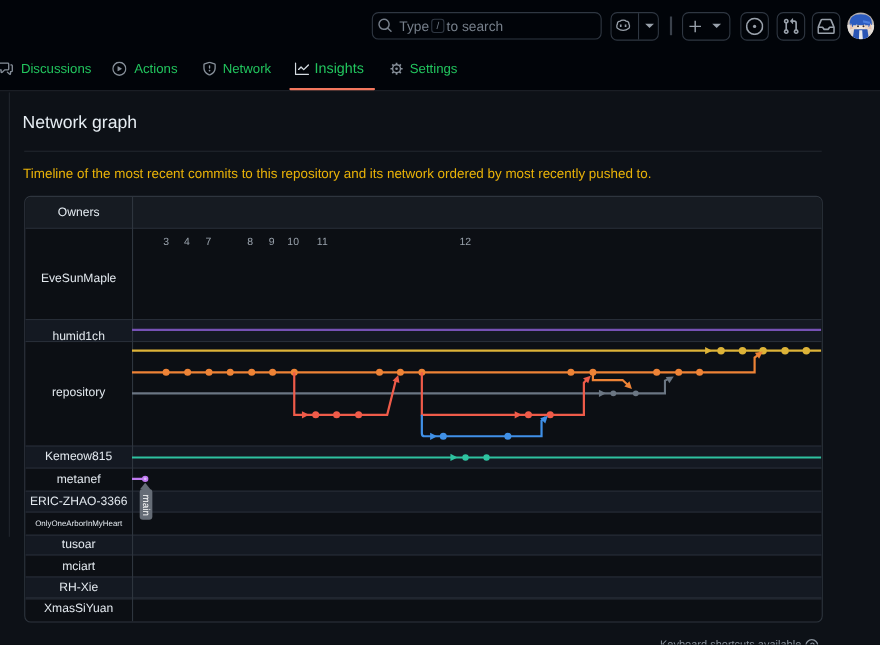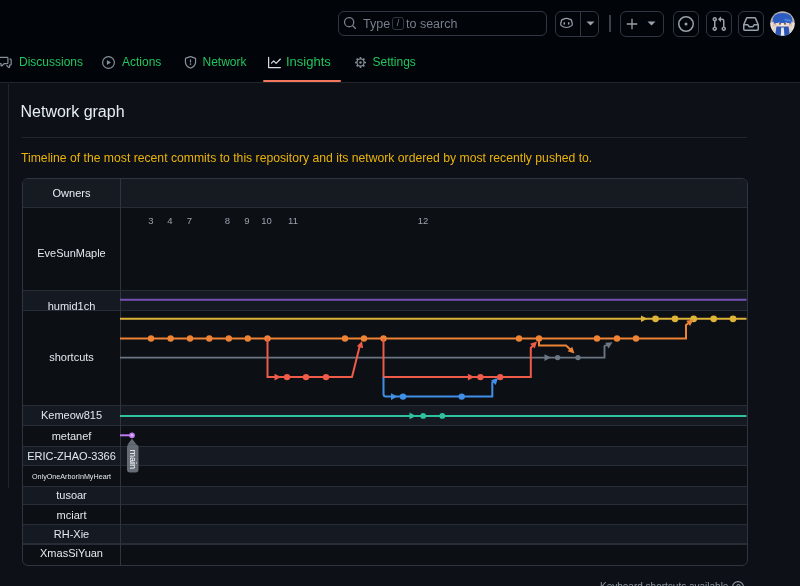--- a/index.html
+++ b/index.html
@@ -135,21 +135,21 @@
   <div class="abs" style="left:0;top:266.9px;width:724px;height:20.3px;background:#141922;border-top:1px solid #272d37;border-bottom:1px solid #272d37"></div>
   <div class="abs" style="left:0;top:306.6px;width:724px;height:19.5px;background:#141922;border-top:1px solid #272d37;border-bottom:1px solid #272d37"></div>
   <div class="abs" style="left:0;top:345.2px;width:724px;height:19.5px;background:#141922;border-top:1px solid #272d37;border-bottom:1px solid #272d37"></div>
   <div class="abs" style="left:0;top:364.7px;width:724px;height:0px;border-bottom:1px solid #272d37"></div>
 
   <div class="abs" style="left:97px;top:0;width:1px;height:386px;background:#2e353e"></div>
 
   <div class="lbl" style="top:14px;color:#e6edf3;font-size:11px">Owners</div>
   <div class="lbl" style="top:74px">EveSunMaple</div>
   <div class="lbl" style="top:127px">humid1ch</div>
-  <div class="lbl" style="top:178.3px">shortcuts</div>
+  <div class="lbl" style="top:178.3px">repository</div>
   <div class="lbl" style="top:236px">Kemeow815</div>
   <div class="lbl" style="top:256.8px">metanef</div>
   <div class="lbl" style="top:277px;font-size:11px">ERIC-ZHAO-3366</div>
   <div class="lbl" style="top:296.9px;font-size:7.2px">OnlyOneArborInMyHeart</div>
   <div class="lbl" style="top:316.3px">tusoar</div>
   <div class="lbl" style="top:335.6px">mciart</div>
   <div class="lbl" style="top:355px">RH-Xie</div>
   <div class="lbl" style="top:374px">XmasSiYuan</div>
 
   <div class="dt" style="left:128px;top:41px">3</div>

